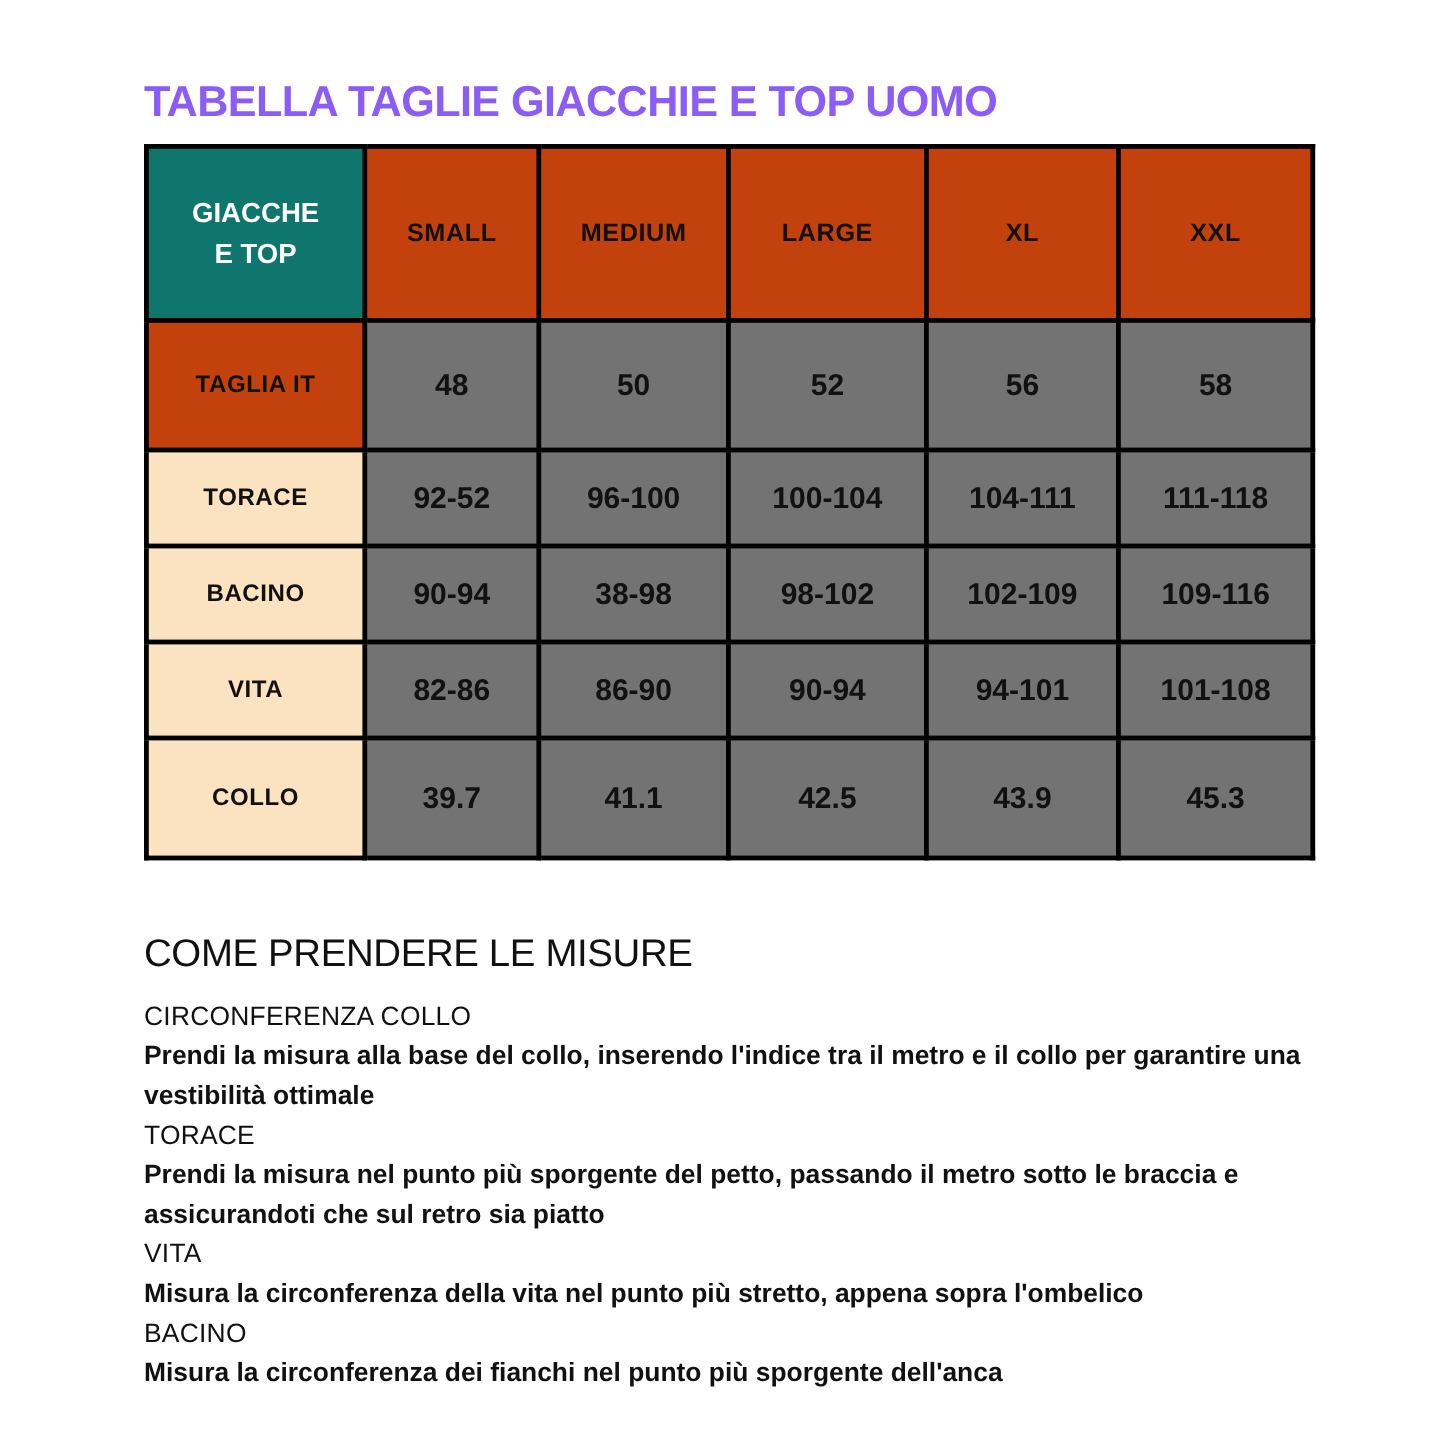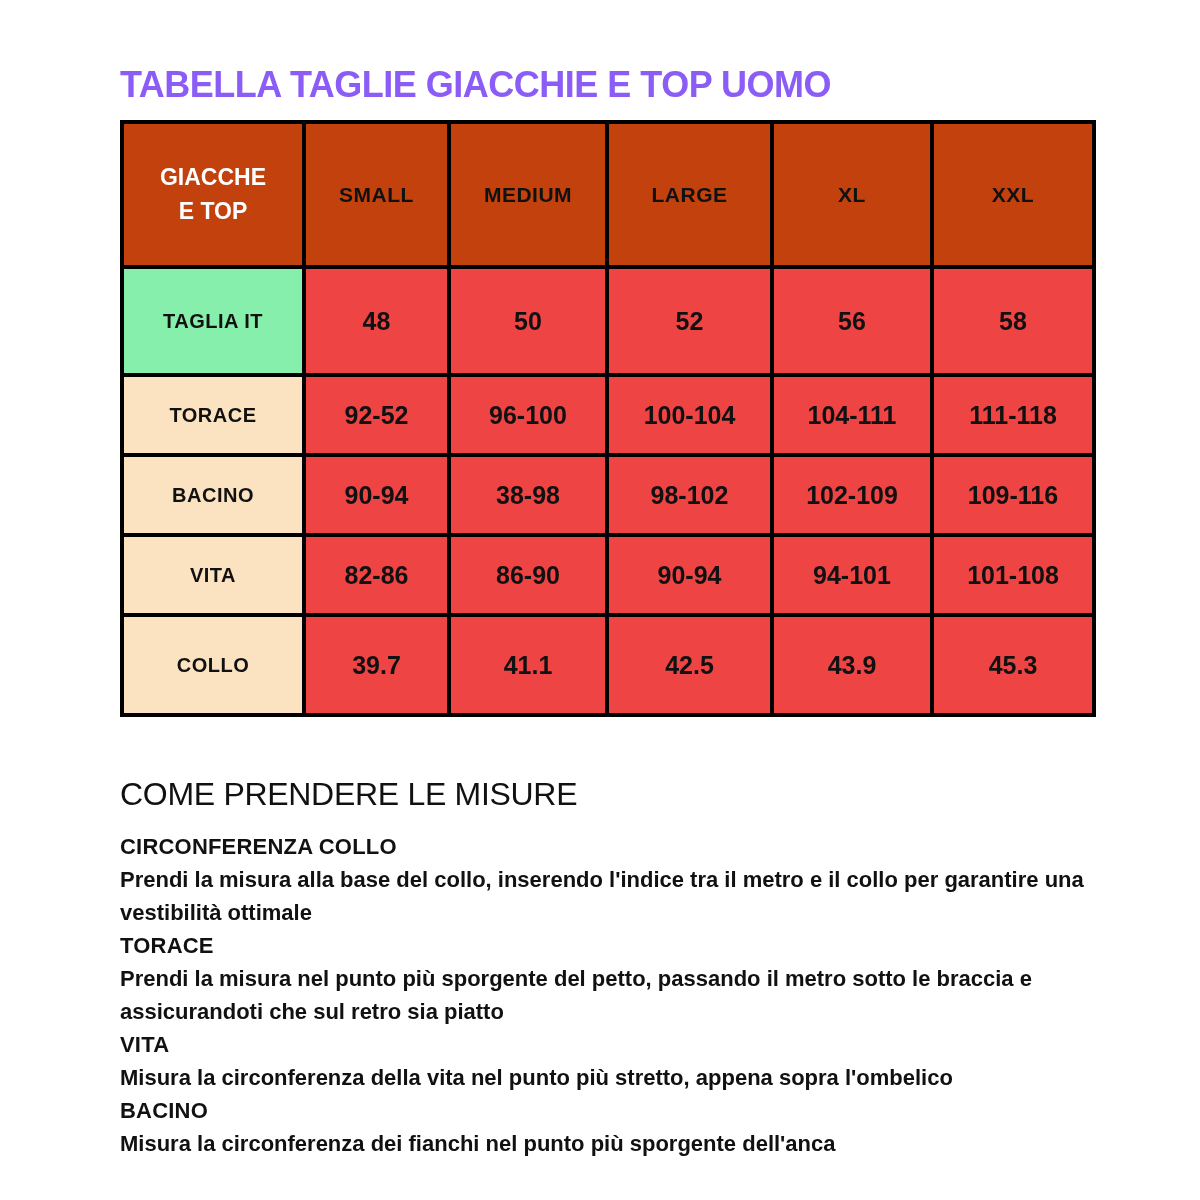--- a/index.html
+++ b/index.html
@@ -37,42 +37,42 @@
     vertical-align: middle;
     font-weight: bold;
     padding: 0;
   }
   tr.header-row    { height: 145px; }
   tr.row-taglia    { height: 108px; }
   tr.row-std       { height: 80px;  }
   tr.row-collo     { height: 100px; }
 
   th.corner-cell {
-    background: #c2410c;
+    background: #0f766e;
     color: #ffffff;
     font-size: 23px;
     line-height: 1.45;
   }
   th.col-head {
     background: #c2410c;
     color: #111111;
     font-size: 21px;
     letter-spacing: 0.5px;
   }
   td.row-label {
     background: #FBE2C0;
     color: #111111;
     font-size: 20px;
     letter-spacing: 0.5px;
   }
   tr.row-taglia td.row-label {
-    background: #86efac;
+    background: #c2410c;
   }
   td.value-cell {
-    background: #ef4444;
+    background: #737373;
     color: #111111;
     font-size: 25px;
   }
 
   .section-title {
     position: absolute;
     left: 120px;
     top: 776px;
     font-size: 32px;
     font-weight: normal;
@@ -83,21 +83,21 @@
   .measure-guide {
     position: absolute;
     left: 120px;
     top: 830px;
     width: 990px;
     font-size: 22px;
     line-height: 33px;
     color: #111111;
   }
   .measure-guide .g-head {
-    font-weight: bold;
+    font-weight: normal;
     letter-spacing: 0.2px;
   }
   .measure-guide .g-body {
     font-weight: bold;
   }
 </style>
 </head>
 <body>
 
 <div class="page">

